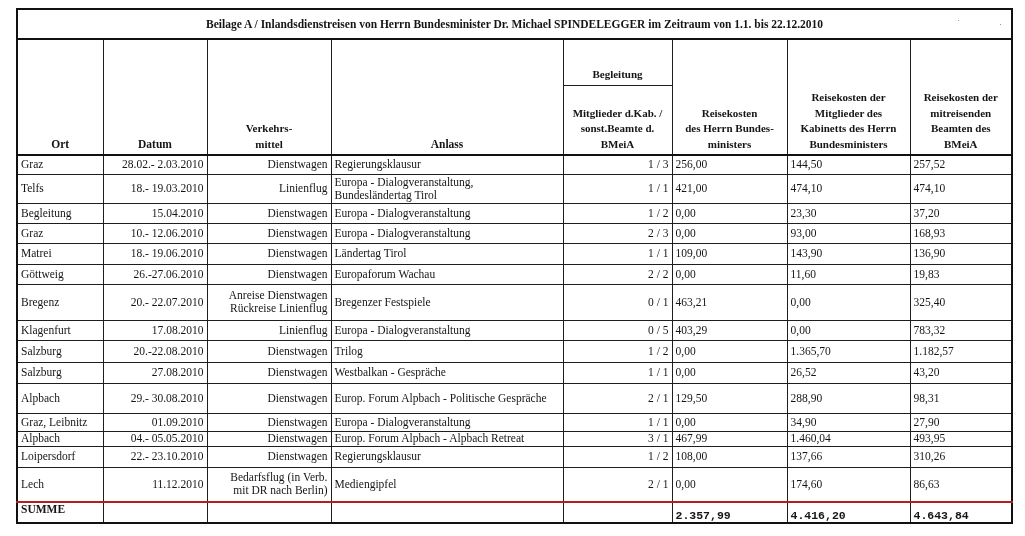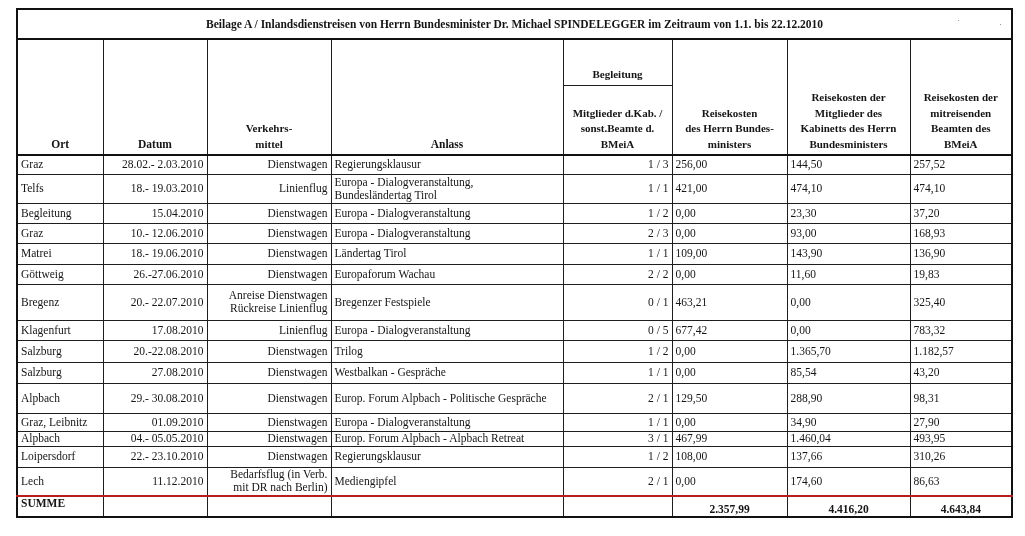--- a/index.html
+++ b/index.html
@@ -32,21 +32,21 @@
   tr.hdr2 { height:70px; }
   tr.hdr2 th, th.tall { border-bottom:2px solid #111 !important; }
   td { vertical-align:middle; }
   td.l { text-align:left; padding-left:2px; }
   td.c { text-align:right; }
   td.r { text-align:left; padding-right:2px; }
   td.r.off { padding-right:6px; }
   td.ml { white-space:pre-line; line-height:15px; }
   tr.sum td { border-top:2px solid #b91c1c; height:19px; }
   td.sum-label { font-size:16px; font-weight:bold; text-align:left; padding-left:2px; vertical-align:top; line-height:16px; }
-  td.sum-val { font-size:15px; font-weight:bold; text-align:center; padding-right:2px; vertical-align:bottom; }
+  td.sum-val { font-size:15px; font-weight:bold; text-align:left; padding-right:2px; vertical-align:bottom;font-family:Liberation Mono, monospace; }
   .speck { position:absolute; width:1px; height:1px; background:#999; }
 </style>
 </head>
 <body>
 
 <table class="doc">
   <colgroup>
     <col style="width:86px">
       <col style="width:104px">
       <col style="width:124px">
@@ -157,42 +157,42 @@
       <td class="r">463,21</td>
       <td class="r">0,00</td>
       <td class="r">325,40</td>
     </tr>
     <tr style="height:20px">
       <td class="l">Klagenfurt</td>
       <td class="c">17.08.2010</td>
       <td class="c ml">Linienflug</td>
       <td class="l ml">Europa - Dialogveranstaltung</td>
       <td class="c">0 / 5</td>
-      <td class="r">677,42</td>
+      <td class="r">403,29</td>
       <td class="r">0,00</td>
       <td class="r">783,32</td>
     </tr>
     <tr style="height:22px">
       <td class="l">Salzburg</td>
       <td class="c">20.-22.08.2010</td>
       <td class="c ml">Dienstwagen</td>
       <td class="l ml">Trilog</td>
       <td class="c">1 / 2</td>
       <td class="r">0,00</td>
       <td class="r">1.365,70</td>
       <td class="r">1.182,57</td>
     </tr>
     <tr style="height:21px">
       <td class="l">Salzburg</td>
       <td class="c">27.08.2010</td>
       <td class="c ml">Dienstwagen</td>
       <td class="l ml">Westbalkan - Gespräche</td>
       <td class="c">1 / 1</td>
       <td class="r">0,00</td>
-      <td class="r">85,54</td>
+      <td class="r">26,52</td>
       <td class="r">43,20</td>
     </tr>
     <tr style="height:30px">
       <td class="l">Alpbach</td>
       <td class="c">29.- 30.08.2010</td>
       <td class="c ml">Dienstwagen</td>
       <td class="l ml">Europ. Forum Alpbach - Politische Gespräche</td>
       <td class="c">2 / 1</td>
       <td class="r">129,50</td>
       <td class="r">288,90</td>
@@ -221,21 +221,21 @@
     <tr style="height:21px">
       <td class="l">Loipersdorf</td>
       <td class="c">22.- 23.10.2010</td>
       <td class="c ml">Dienstwagen</td>
       <td class="l ml">Regierungsklausur</td>
       <td class="c">1 / 2</td>
       <td class="r">108,00</td>
       <td class="r">137,66</td>
       <td class="r">310,26</td>
     </tr>
-    <tr style="height:29px">
+    <tr style="height:35px">
       <td class="l">Lech</td>
       <td class="c">11.12.2010</td>
       <td class="c ml">Bedarfsflug (in Verb.
 mit DR nach Berlin)</td>
       <td class="l ml">Mediengipfel</td>
       <td class="c">2 / 1</td>
       <td class="r">0,00</td>
       <td class="r">174,60</td>
       <td class="r">86,63</td>
     </tr>

